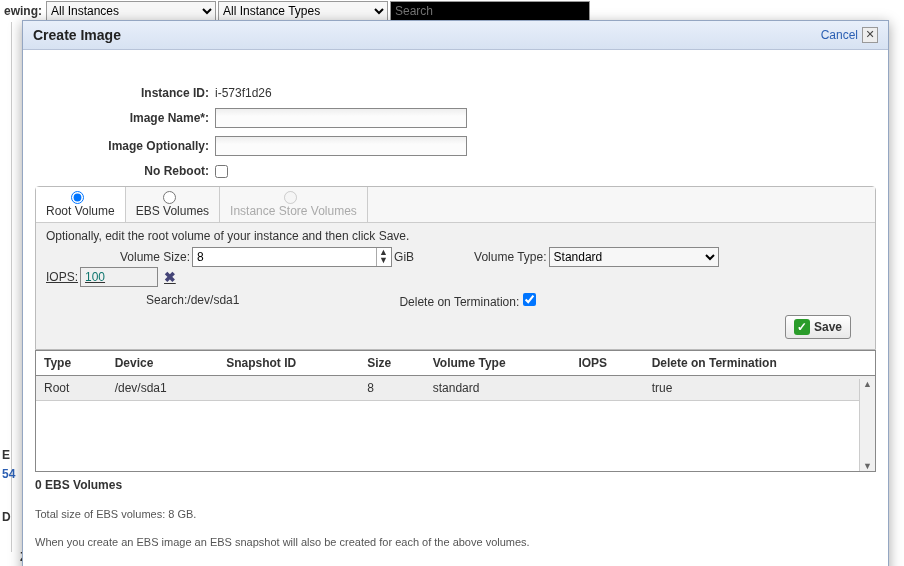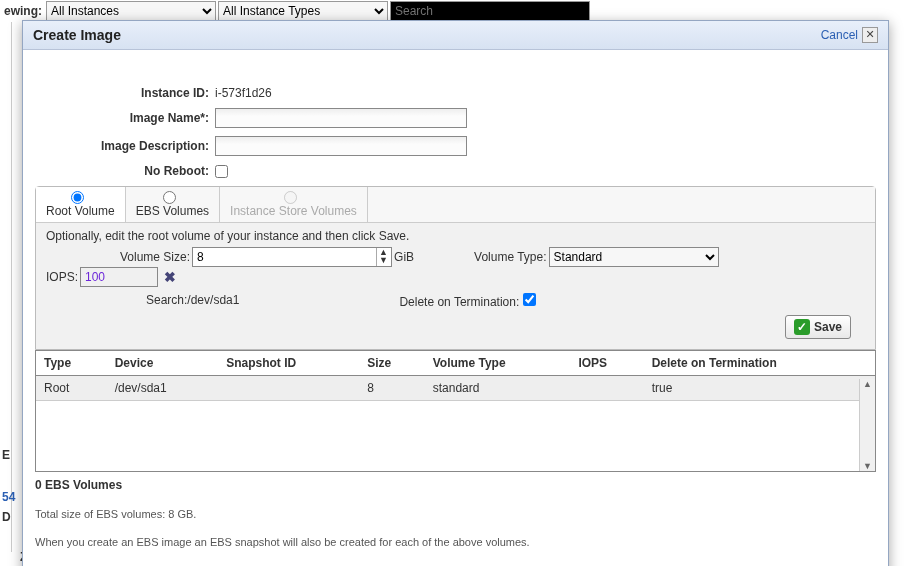--- a/index.html
+++ b/index.html
@@ -134,21 +134,21 @@
   border-left:1px solid #aaa;
   margin-left:-16px; background:transparent; pointer-events:none;
 }
 .unit { margin-left:4px; }
 select.seltype {
   height:20px; border:1px solid #888; background:#f7f7f7;
   font-size:12px; min-width:170px;
 }
 .iops-input {
   width:78px; height:20px; border:1px solid #888;
-  font-size:12px; color:#6d28d9; padding:0 4px;
+  font-size:12px; color:#0f766e; padding:0 4px;
 }
 .iops-x { color:#447; margin-left:6px; font-weight:bold; cursor:pointer; font-size:14px; }
 .device-row { display:flex; margin-top:6px; }
 .device-row .left { margin-left:100px; }
 .device-row .right { margin-left:160px; }
 .save-row { display:flex; justify-content:flex-end; margin-top:6px; }
 .save-btn {
   display:flex; align-items:center;
   border:1px solid #888; border-radius:3px;
   background:linear-gradient(#fff,#e8e8e8);
@@ -200,21 +200,21 @@
 <body>
 
 <div class="bg">
   <div class="bg-top">
     <span class="lbl">ewing:</span>
     <select><option>All Instances</option></select>
     <select><option>All Instance Types</option></select>
     <input type="text" placeholder="Search" style="">
   </div>
   <div class="bg-left-edge"></div>
-  <span class="bg-blue" style="position:absolute; left:0; top:490px;">54</span>
+  <span class="bg-blue" style="position:absolute; left:0; top:467px;">54</span>
   <span style="position:absolute; left:2px; top:448px; font-weight:bold;">E</span>
   <span style="position:absolute; left:2px; top:510px; font-weight:bold;">D</span>
   <div class="bg-bottom">
     <span><span style="font-weight:bold">Zone:</span> <span style="color:#888;">us east 1a</span></span>
     <span><span style="font-weight:bold">Security Groups:</span> <span style="color:#888;">quick start 1</span> <span class="bg-link">view rules</span></span>
   </div>
 </div>
 
 <div class="modal">
   <div class="modal-header">
@@ -229,21 +229,21 @@
     <div style="height:22px"></div>
     <div class="form-row">
       <span class="form-label">Instance ID:</span>
       <span class="form-val">i-573f1d26</span>
     </div>
     <div class="form-row">
       <span class="form-label">Image Name*:</span>
       <input class="txt" value="" style="">
     </div>
     <div class="form-row">
-      <span class="form-label">Image Description:</span>
+      <span class="form-label">Image Optionally:</span>
       <input class="txt" value="" style="">
     </div>
     <div class="form-row">
       <span class="form-label">No Reboot:</span>
       <input type="checkbox" style="">
     </div>
 
     <div class="vol-tabs">
       <div class="tabstrip">
         <label class="tab active">
@@ -265,21 +265,21 @@
           <div class="grp" style="margin-left:74px;">
             <label>Volume Size:</label>
             <input class="num-input" value="8" style="">
             <span class="spinner">▲<br>▼</span>
             <span class="unit">GiB</span>
           </div>
           <div class="grp" style="margin-left:40px;">
             <label>Volume Type:</label>
             <select class="seltype"><option>Standard</option></select>
           </div>
-          <div class="grp" style="margin-right:4px;">
+          <div class="grp" style="margin-right:4px;text-decoration:underline;">
             <label>IOPS:</label>
             <input class="iops-input" disabled="" value="100" style="">
             <span class="iops-x">✖</span>
           </div>
         </div>
         <div class="device-row">
           <span class="left"><span>Search:</span><span>/dev/sda1</span></span>
           <span class="right">
             <span>Delete on Termination:</span>
             <input type="checkbox" checked="" style="">

